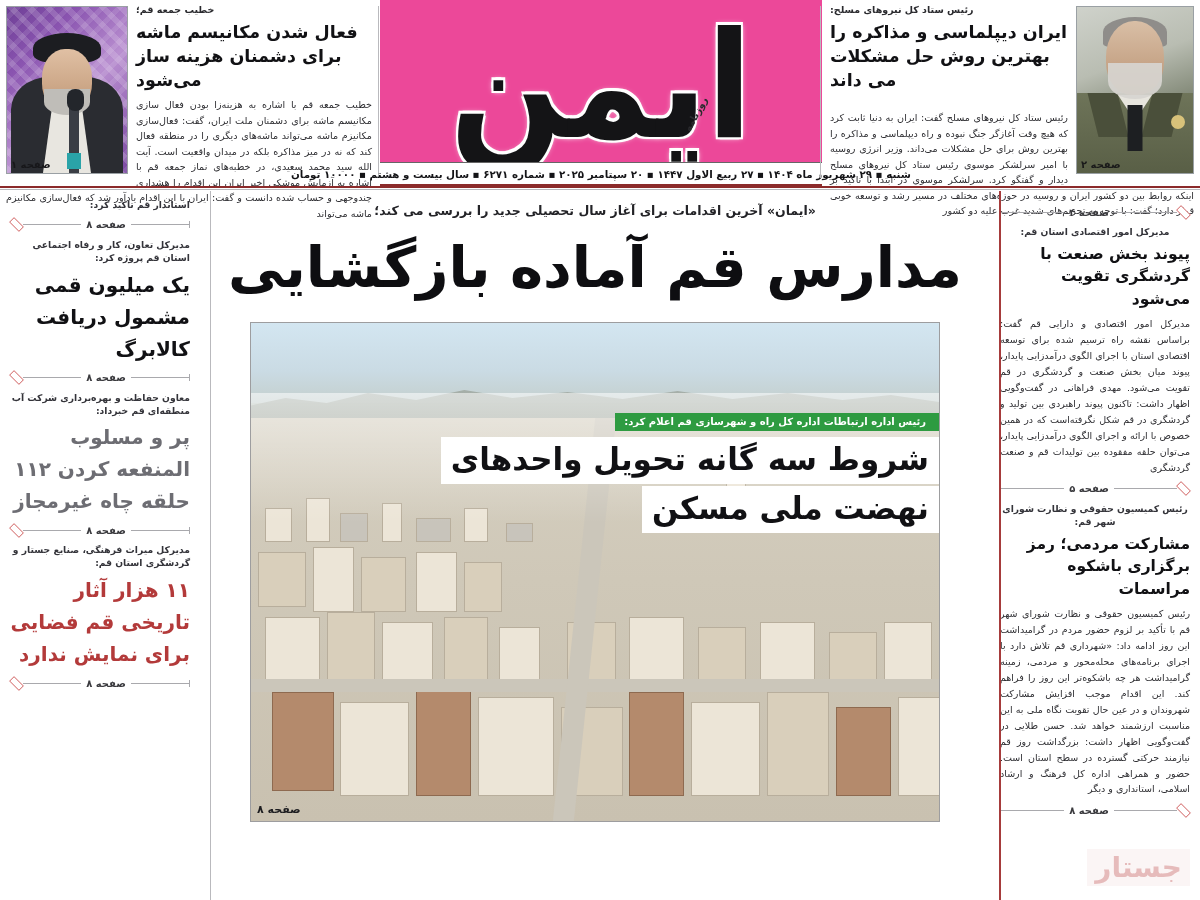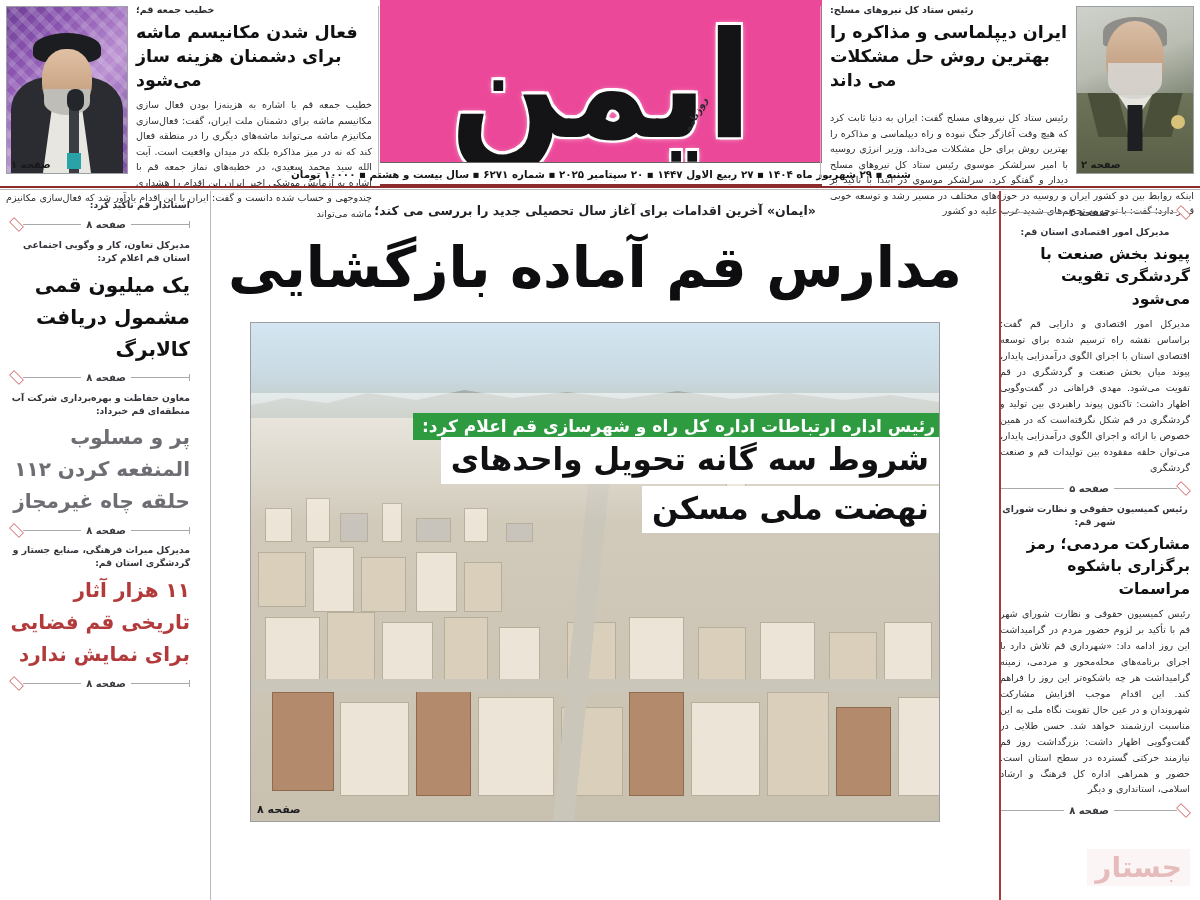--- a/index.html
+++ b/index.html
@@ -225,21 +225,21 @@
     position:absolute; background:#cbc6ba;
   }
   .haze {
     position:absolute; left:0; top:14%; width:100%; height:26%;
     background:linear-gradient(180deg, rgba(255,255,255,.55) 0%, rgba(255,255,255,0) 100%);
     pointer-events:none;
   }
 
   .ov-kicker {
     position:absolute; right:0; top:90px; background:#2e9b41; color:#fff;
-    font-size:17px; font-weight:800; padding:3px 4px 4px 9px; white-space:nowrap;
+    font-size:10px; font-weight:800; padding:3px 13px 4px 9px; white-space:nowrap;
     letter-spacing:-.2px; max-width:98%;
   }
   .ov-hl1, .ov-hl2 {
     position:absolute; right:0; background:#fff; color:#111114;
     font-size:31px; font-weight:900; line-height:1.3; padding:2px 10px 4px 10px;
     white-space:nowrap; letter-spacing:-1.2px;
   }
   .ov-hl1 { top:114px; }
   .ov-hl2 { top:163px; }
 
@@ -443,21 +443,21 @@
       </div>
       <div class="pgmark">
         <span class="cap"></span>
         <span class="line"></span>
         <span class="txt">صفحه ۸</span>
         <span class="line"></span>
         <span class="diamond"></span>
       </div>
 
       <div class="art">
-        <div class="art-kicker">مدیرکل تعاون، کار و وگویی اجتماعی استان قم اعلام کرد:</div>
+        <div class="art-kicker">مدیرکل تعاون، کار و رفاه اجتماعی استان قم پروژه کرد:</div>
         <div class="art-hl big">یک میلیون قمی مشمول دریافت کالابرگ</div>
       </div>
       <div class="pgmark">
         <span class="cap"></span>
         <span class="line"></span>
         <span class="txt">صفحه ۸</span>
         <span class="line"></span>
         <span class="diamond"></span>
       </div>
 

